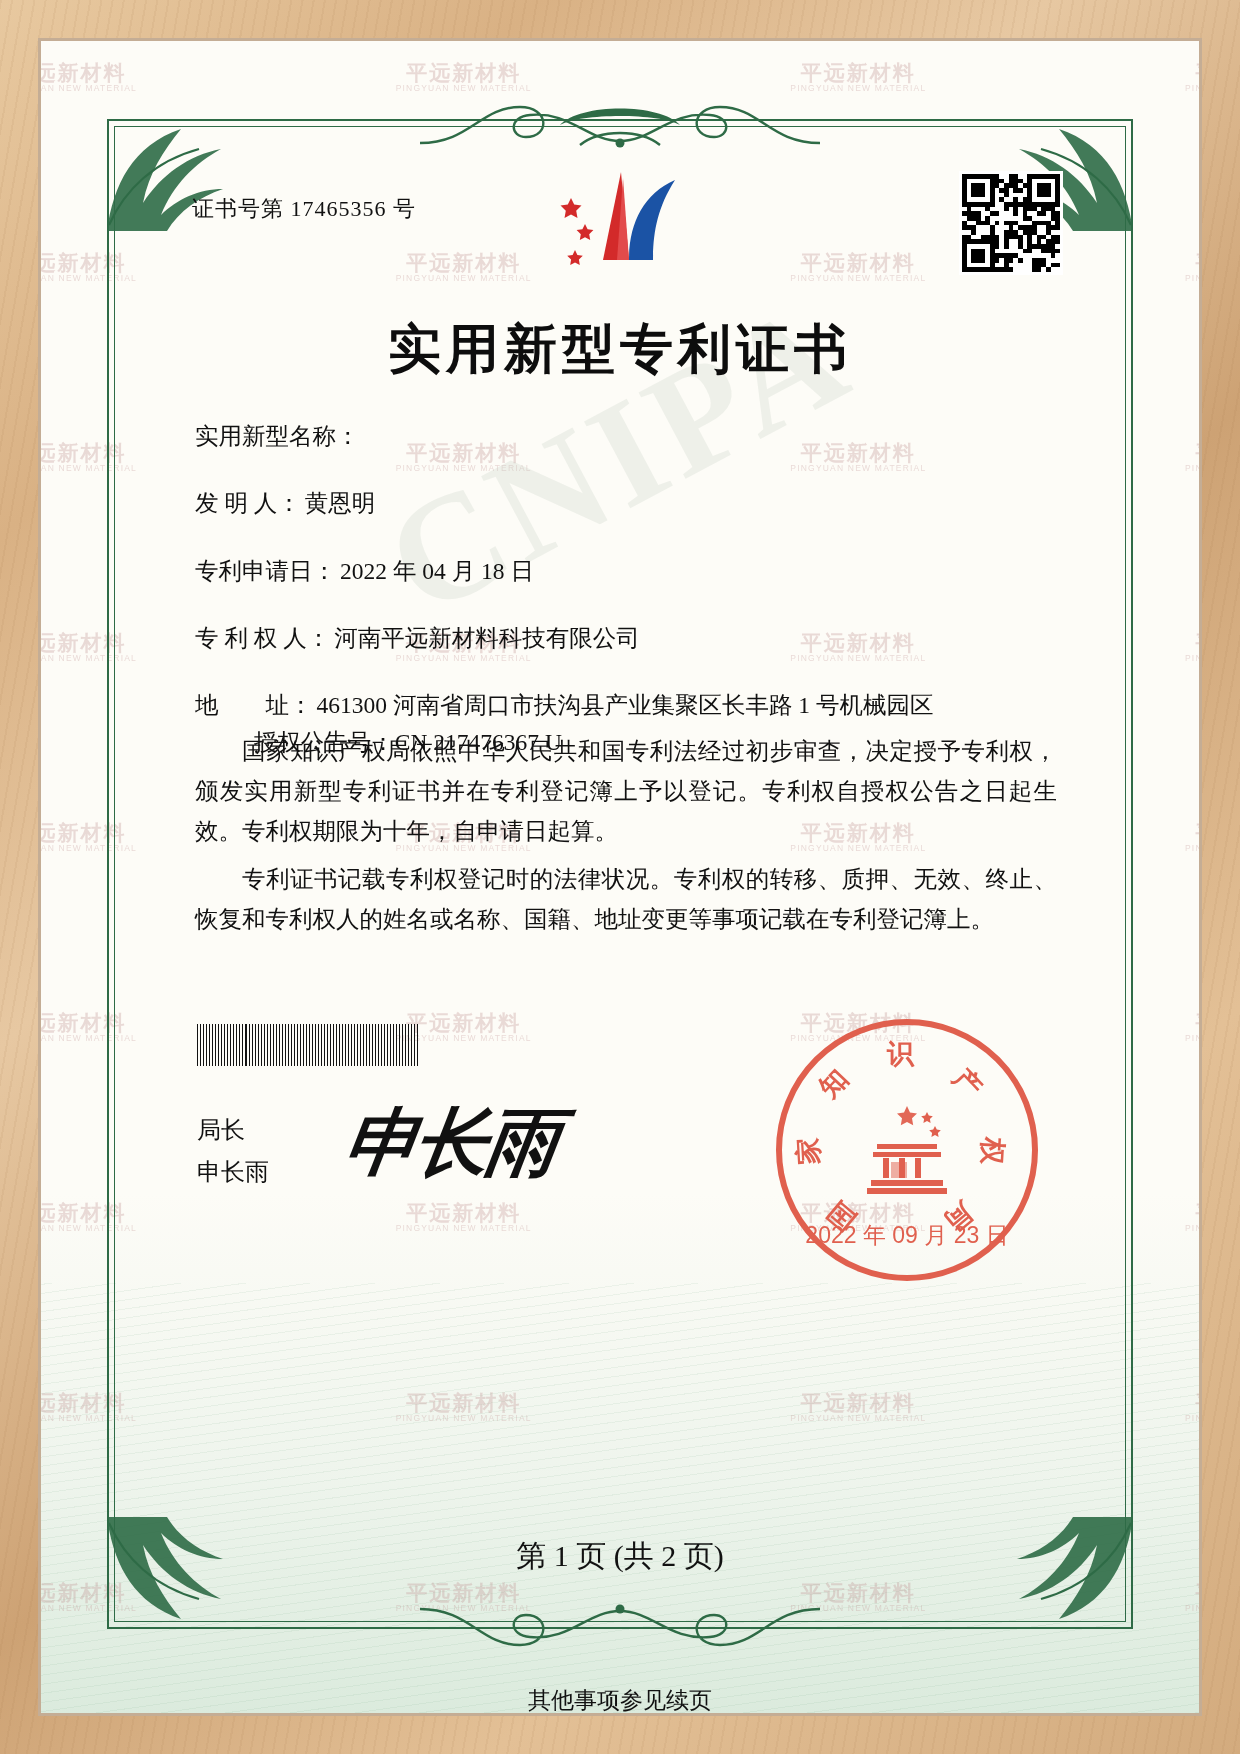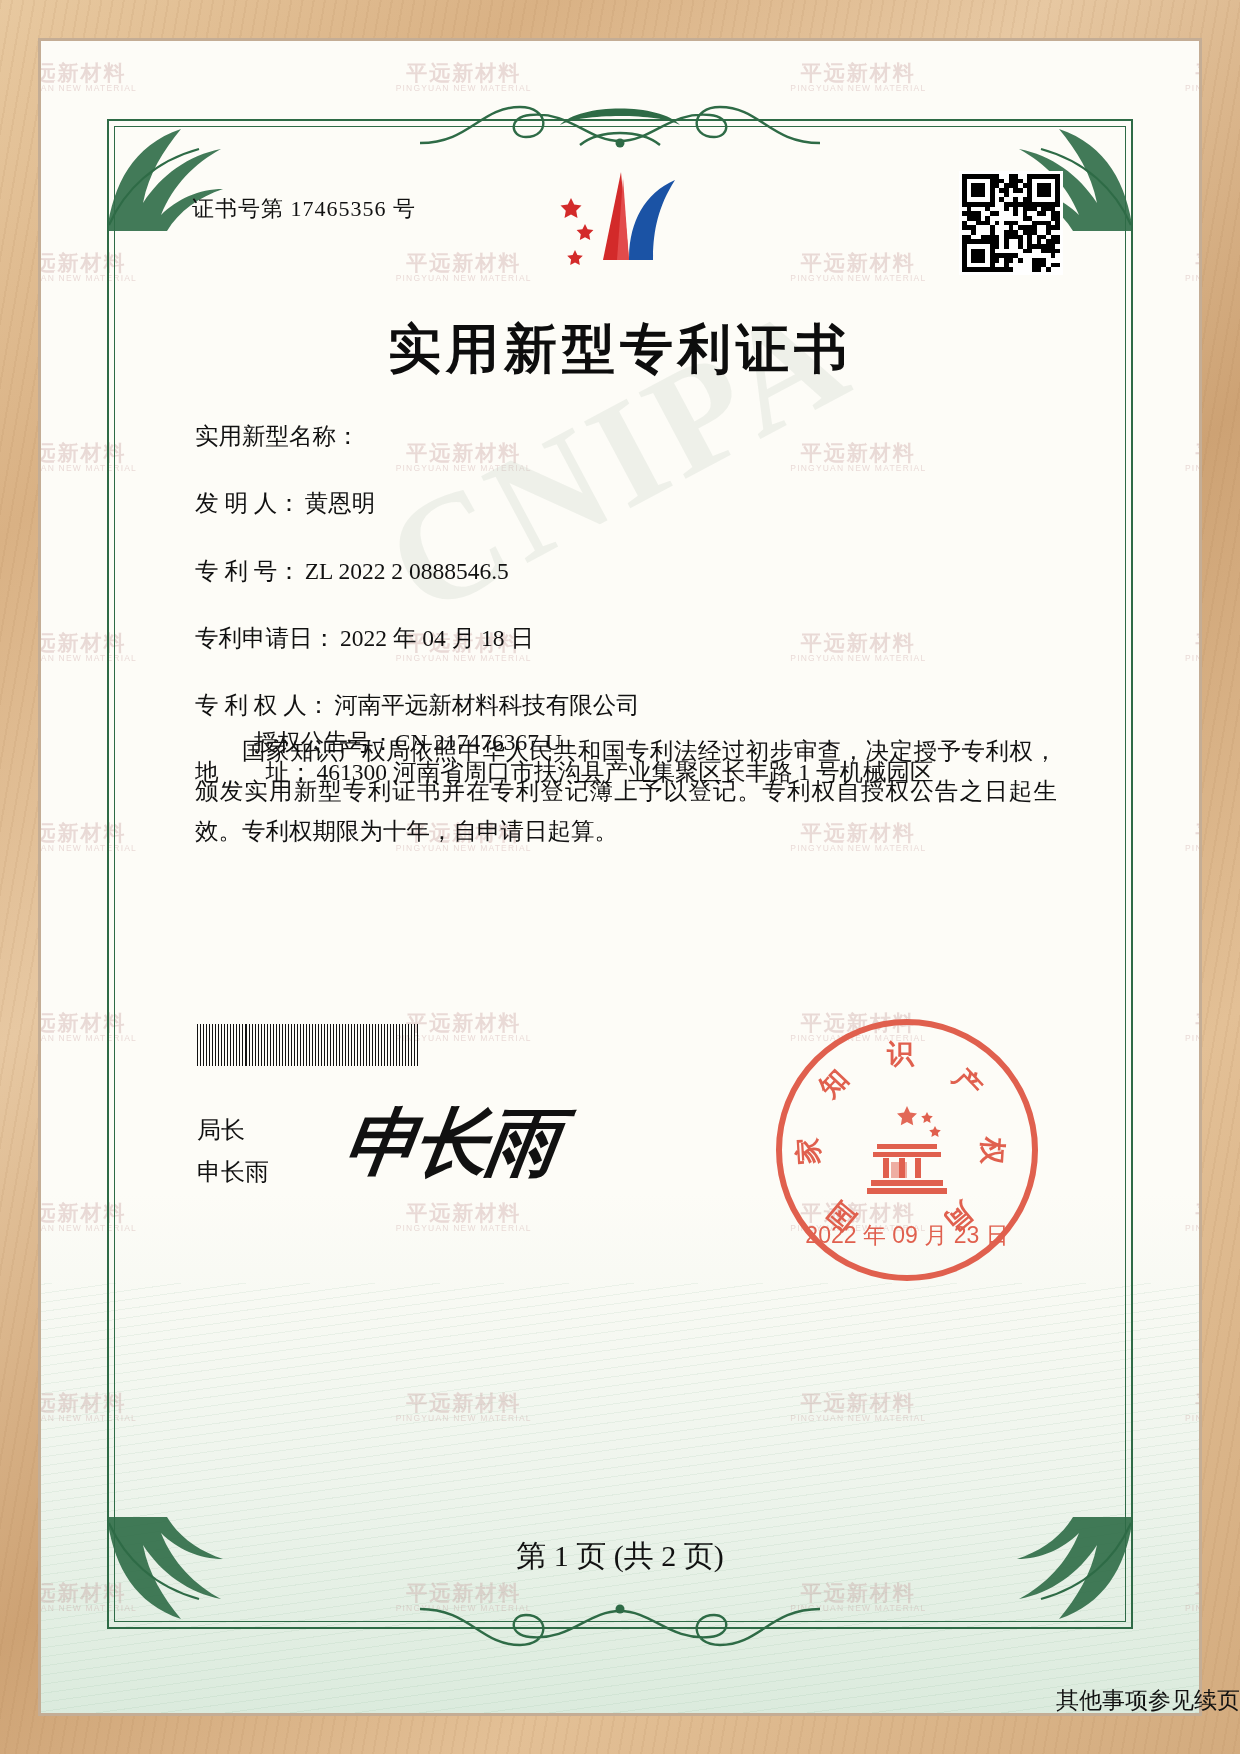--- a/index.html
+++ b/index.html
@@ -150,21 +150,21 @@
   .seal-date{
     position:absolute;left:50%;bottom:24px;transform:translateX(-50%);
     font-size:23px;color:#e0604e;white-space:nowrap;font-family:"Liberation Sans",sans-serif;
   }
 
   .page-no{
     position:absolute;left:0;bottom:52px;width:100%;text-align:center;
     font-size:30px;color:#111;
   }
   .footnote{
-    position:absolute;left:0;bottom:38px;width:1240px;text-align:right;
+    position:absolute;left:0;bottom:38px;width:1240px;text-align:center;
     font-size:23px;color:#111;
   }
 </style>
 </head>
 <body>
 
 <div class="frame">
   <div class="wood-grain"></div>
 </div>
 <div class="frame-inner-bevel"></div>
@@ -841,24 +841,20 @@
 
     <div class="fields" id="fields">
         <div class="frow">
           <span class="flabel">实用新型名称：</span>
         </div>
         <div class="frow">
           <span class="flabel">发 明 人：</span>
           <span class="fvalue">黄恩明</span>
         </div>
         <div class="frow">
-          <span class="flabel">专 利 号：</span>
-          <span class="fvalue">ZL 2022 2 0888546.5</span>
-        </div>
-        <div class="frow">
           <span class="flabel">专利申请日：</span>
           <span class="fvalue">2022 年 04 月 18 日</span>
         </div>
         <div class="frow">
           <span class="flabel">专 利 权 人：</span>
           <span class="fvalue">河南平远新材料科技有限公司</span>
         </div>
         <div class="frow addr">
           <span class="flabel">地        址：</span>
           <span class="fvalue">461300 河南省周口市扶沟县产业集聚区长丰路 1 号机械园区</span>
@@ -867,20 +863,21 @@
 
     <div class="fields" style="top:580px;">
       <div class="two-col">
         <div class="col2">
           <span>授权公告号：</span><span>CN 217476367 U</span>
         </div>
       </div>
     </div>
 
     <div class="para p1">国家知识产权局依照中华人民共和国专利法经过初步审查，决定授予专利权，颁发实用新型专利证书并在专利登记簿上予以登记。专利权自授权公告之日起生效。专利权期限为十年，自申请日起算。</div>
+    <div class="para p2">专利证书记载专利权登记时的法律状况。专利权的转移、质押、无效、终止、恢复和专利权人的姓名或名称、国籍、地址变更等事项记载在专利登记簿上。</div>
 
     <div class="barcode" id="barcode">
         <i style="width: 1px;"></i>
         <i style="width: 1px;"></i>
         <i style="width: 1px;"></i>
         <i style="width: 1px;"></i>
         <i style="width: 1px;"></i>
         <i style="width: 1px;"></i>
         <i style="width: 1px;"></i>
         <i style="width: 1px;"></i>

